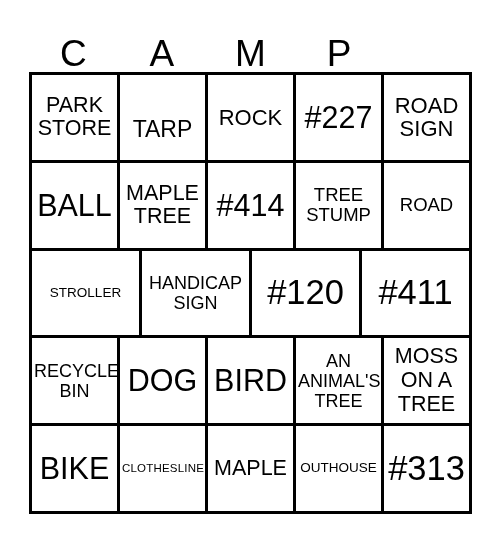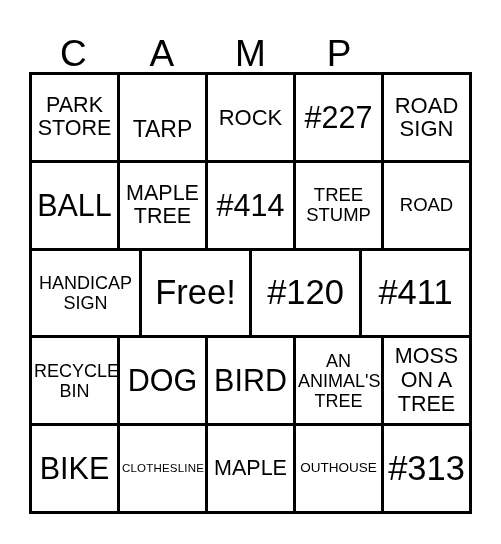--- a/index.html
+++ b/index.html
@@ -149,25 +149,25 @@
         <span class="cell-text fs-18">TREE
 STUMP</span>
       </div>
       <div class="grid-cell">
         <span class="cell-text fs-18">ROAD</span>
       </div>
     </div>
 
     <div class="grid-row">
       <div class="grid-cell">
+        <span class="cell-text fs-13">STROLLER</span>
+      </div>
+      <div class="grid-cell">
         <span class="cell-text fs-15">HANDICAP
 SIGN</span>
-      </div>
-      <div class="grid-cell">
-        <span class="cell-text fs-34">Free!</span>
       </div>
       <div class="grid-cell">
         <span class="cell-text fs-34">#120</span>
       </div>
       <div class="grid-cell">
         <span class="cell-text fs-34">#411</span>
       </div>
     </div>
 
     <div class="grid-row">

